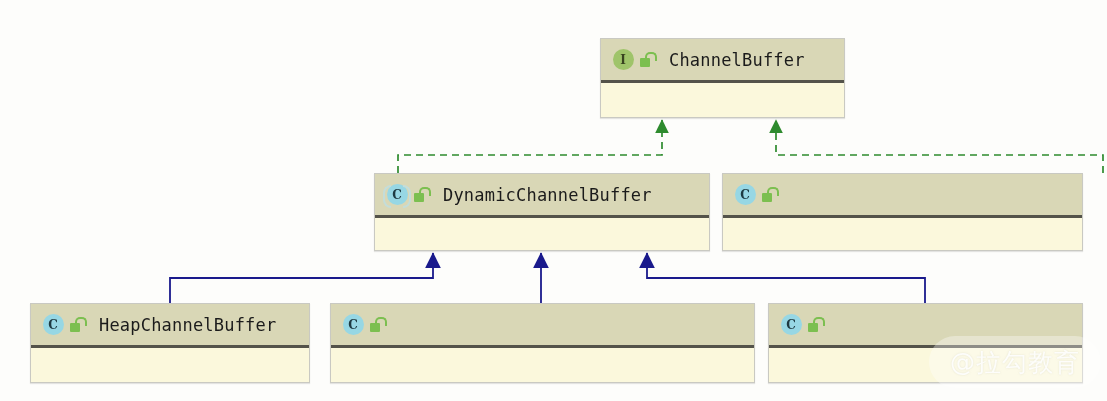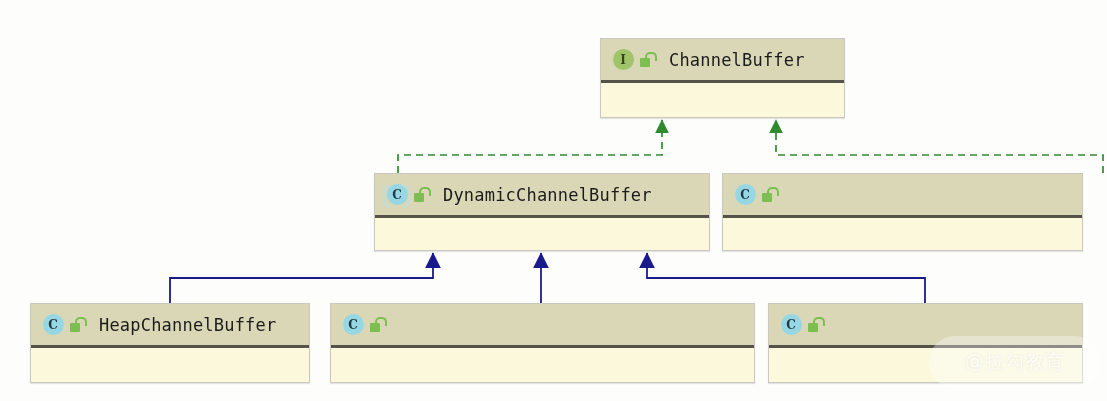--- a/index.html
+++ b/index.html
@@ -156,21 +156,21 @@
     height: 52px;
     border-radius: 26px;
     background: rgba(255,255,255,0.34);
     display: flex;
     align-items: center;
     justify-content: center;
     pointer-events: none;
   }
   #watermark .wm-text {
     font-family: "DejaVu Sans", "Liberation Sans", sans-serif;
-    font-size: 19px;
+    font-size: 25px;
     color: rgba(255,255,255,0.88);
     letter-spacing: 1px;
     text-shadow: 0 0 2px rgba(190,190,160,0.35);
     white-space: nowrap;
   }
 </style>
 </head>
 <body>
 
 <div id="diagram-canvas">

